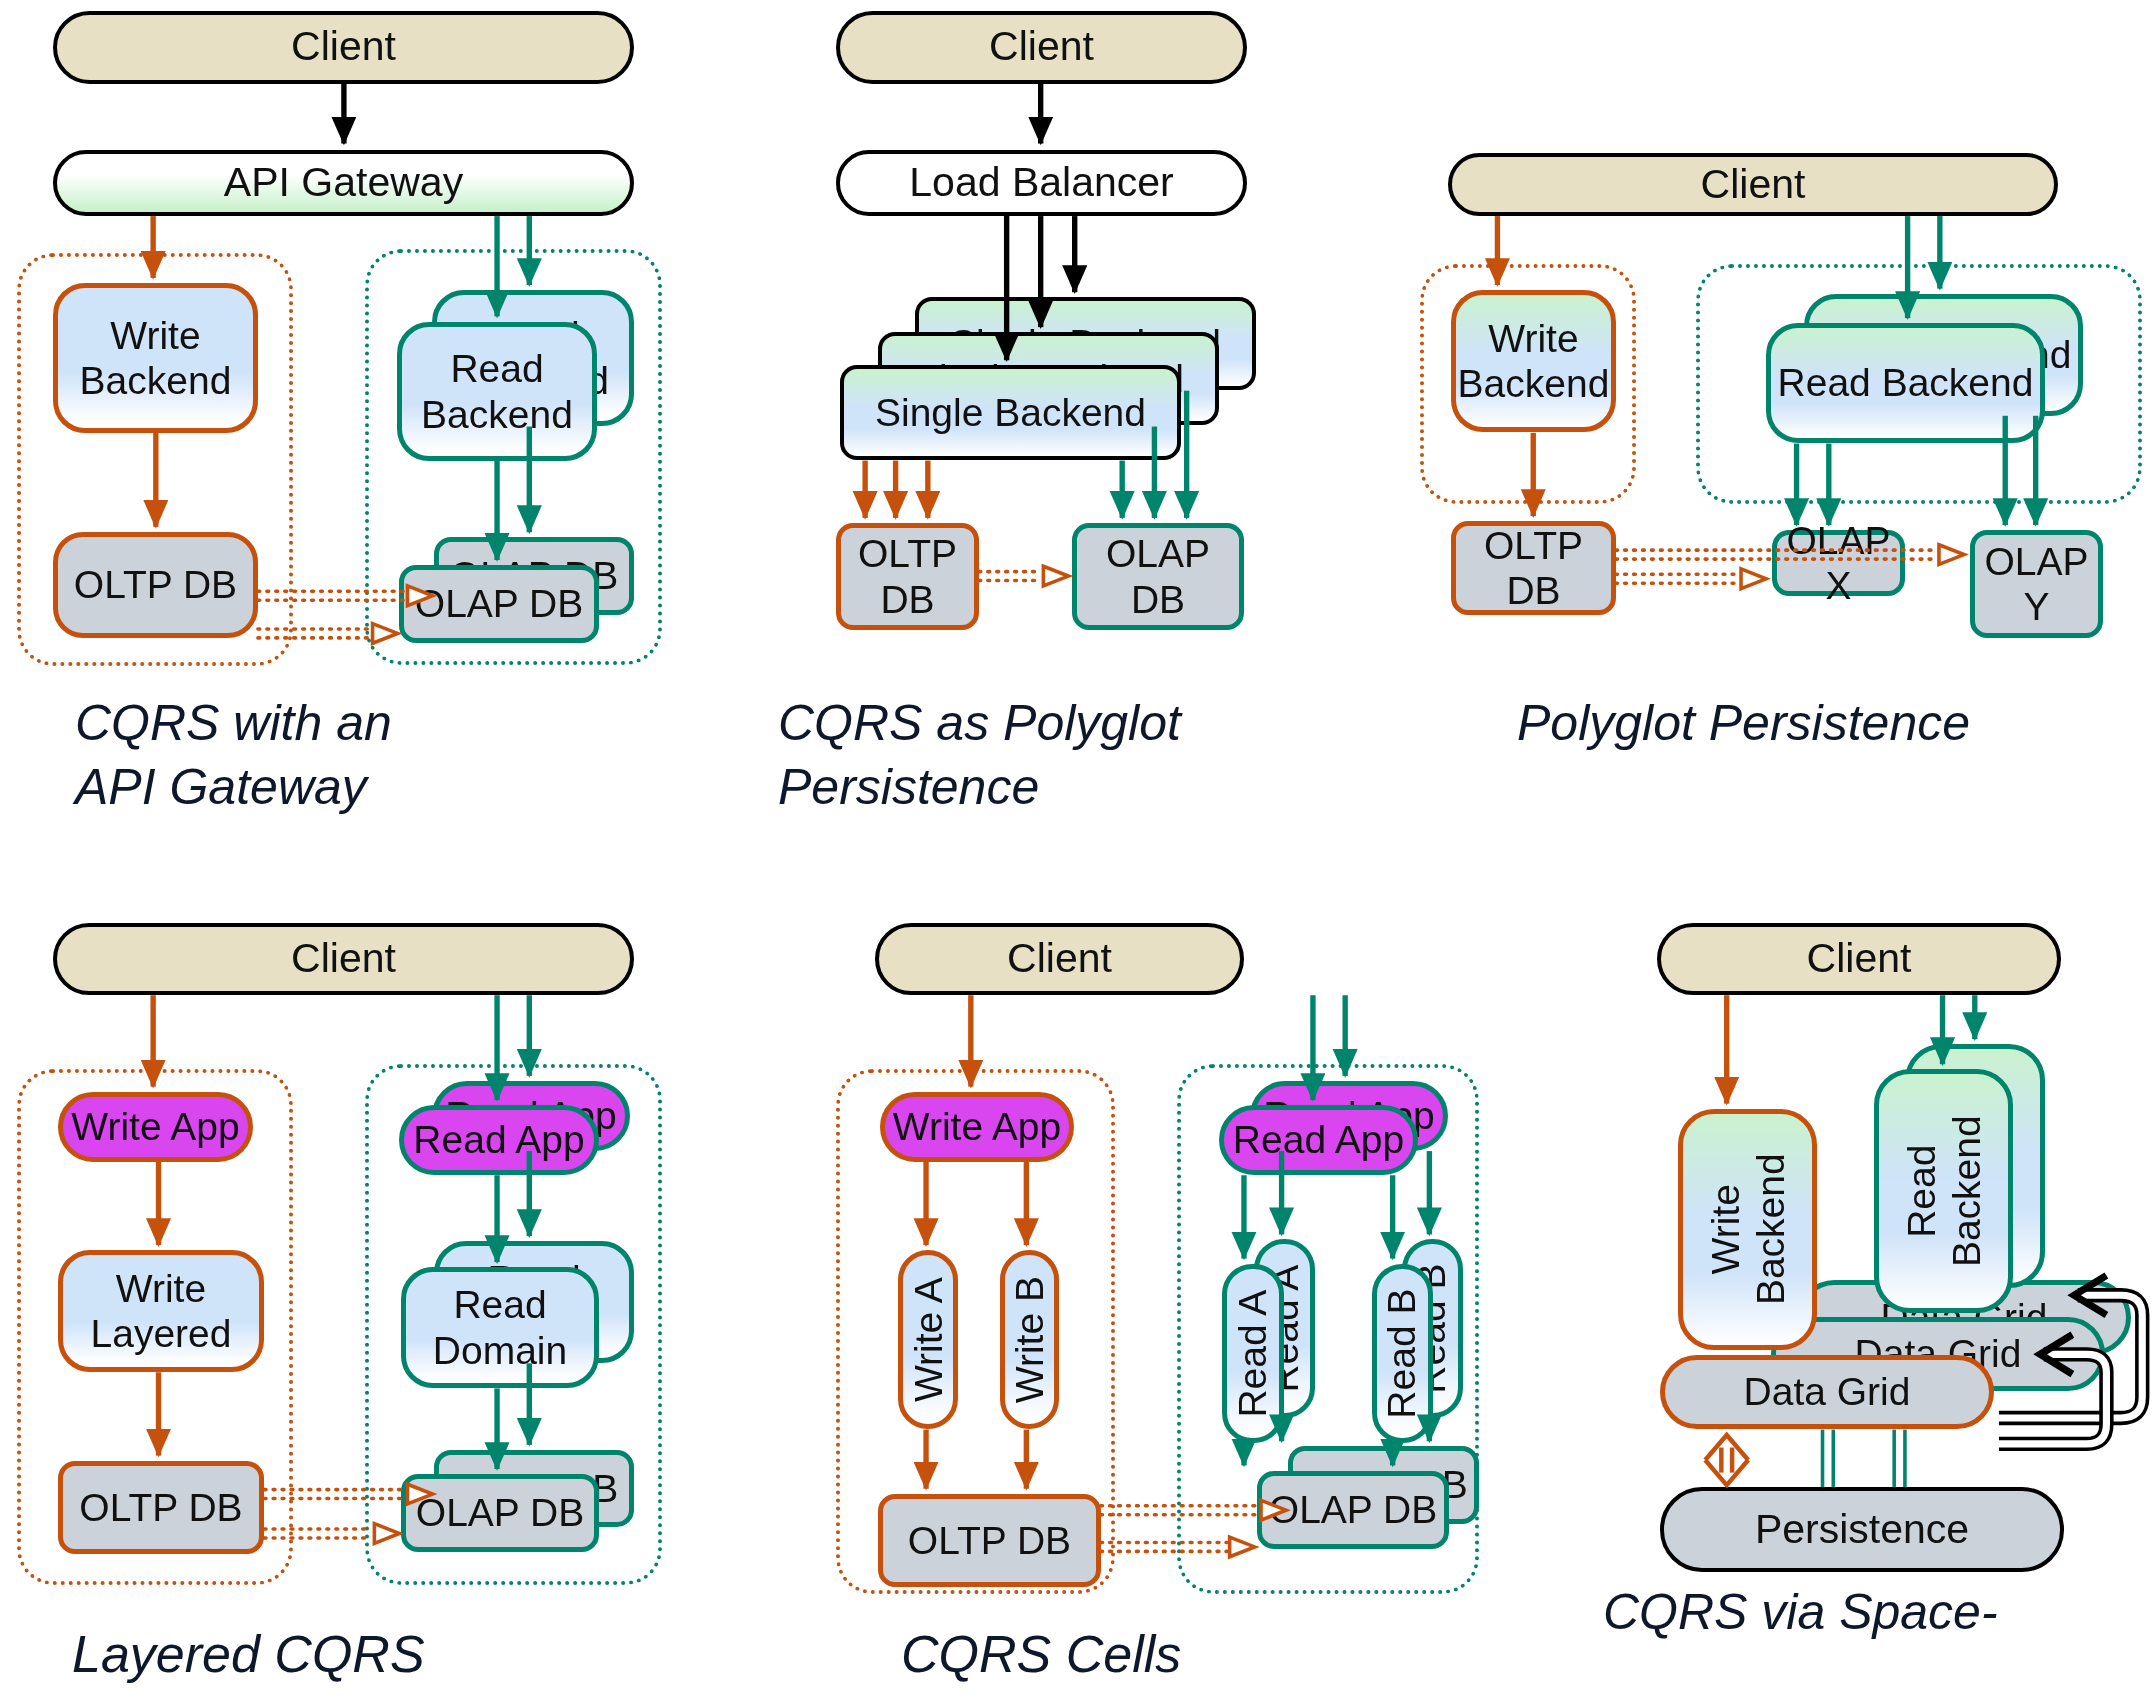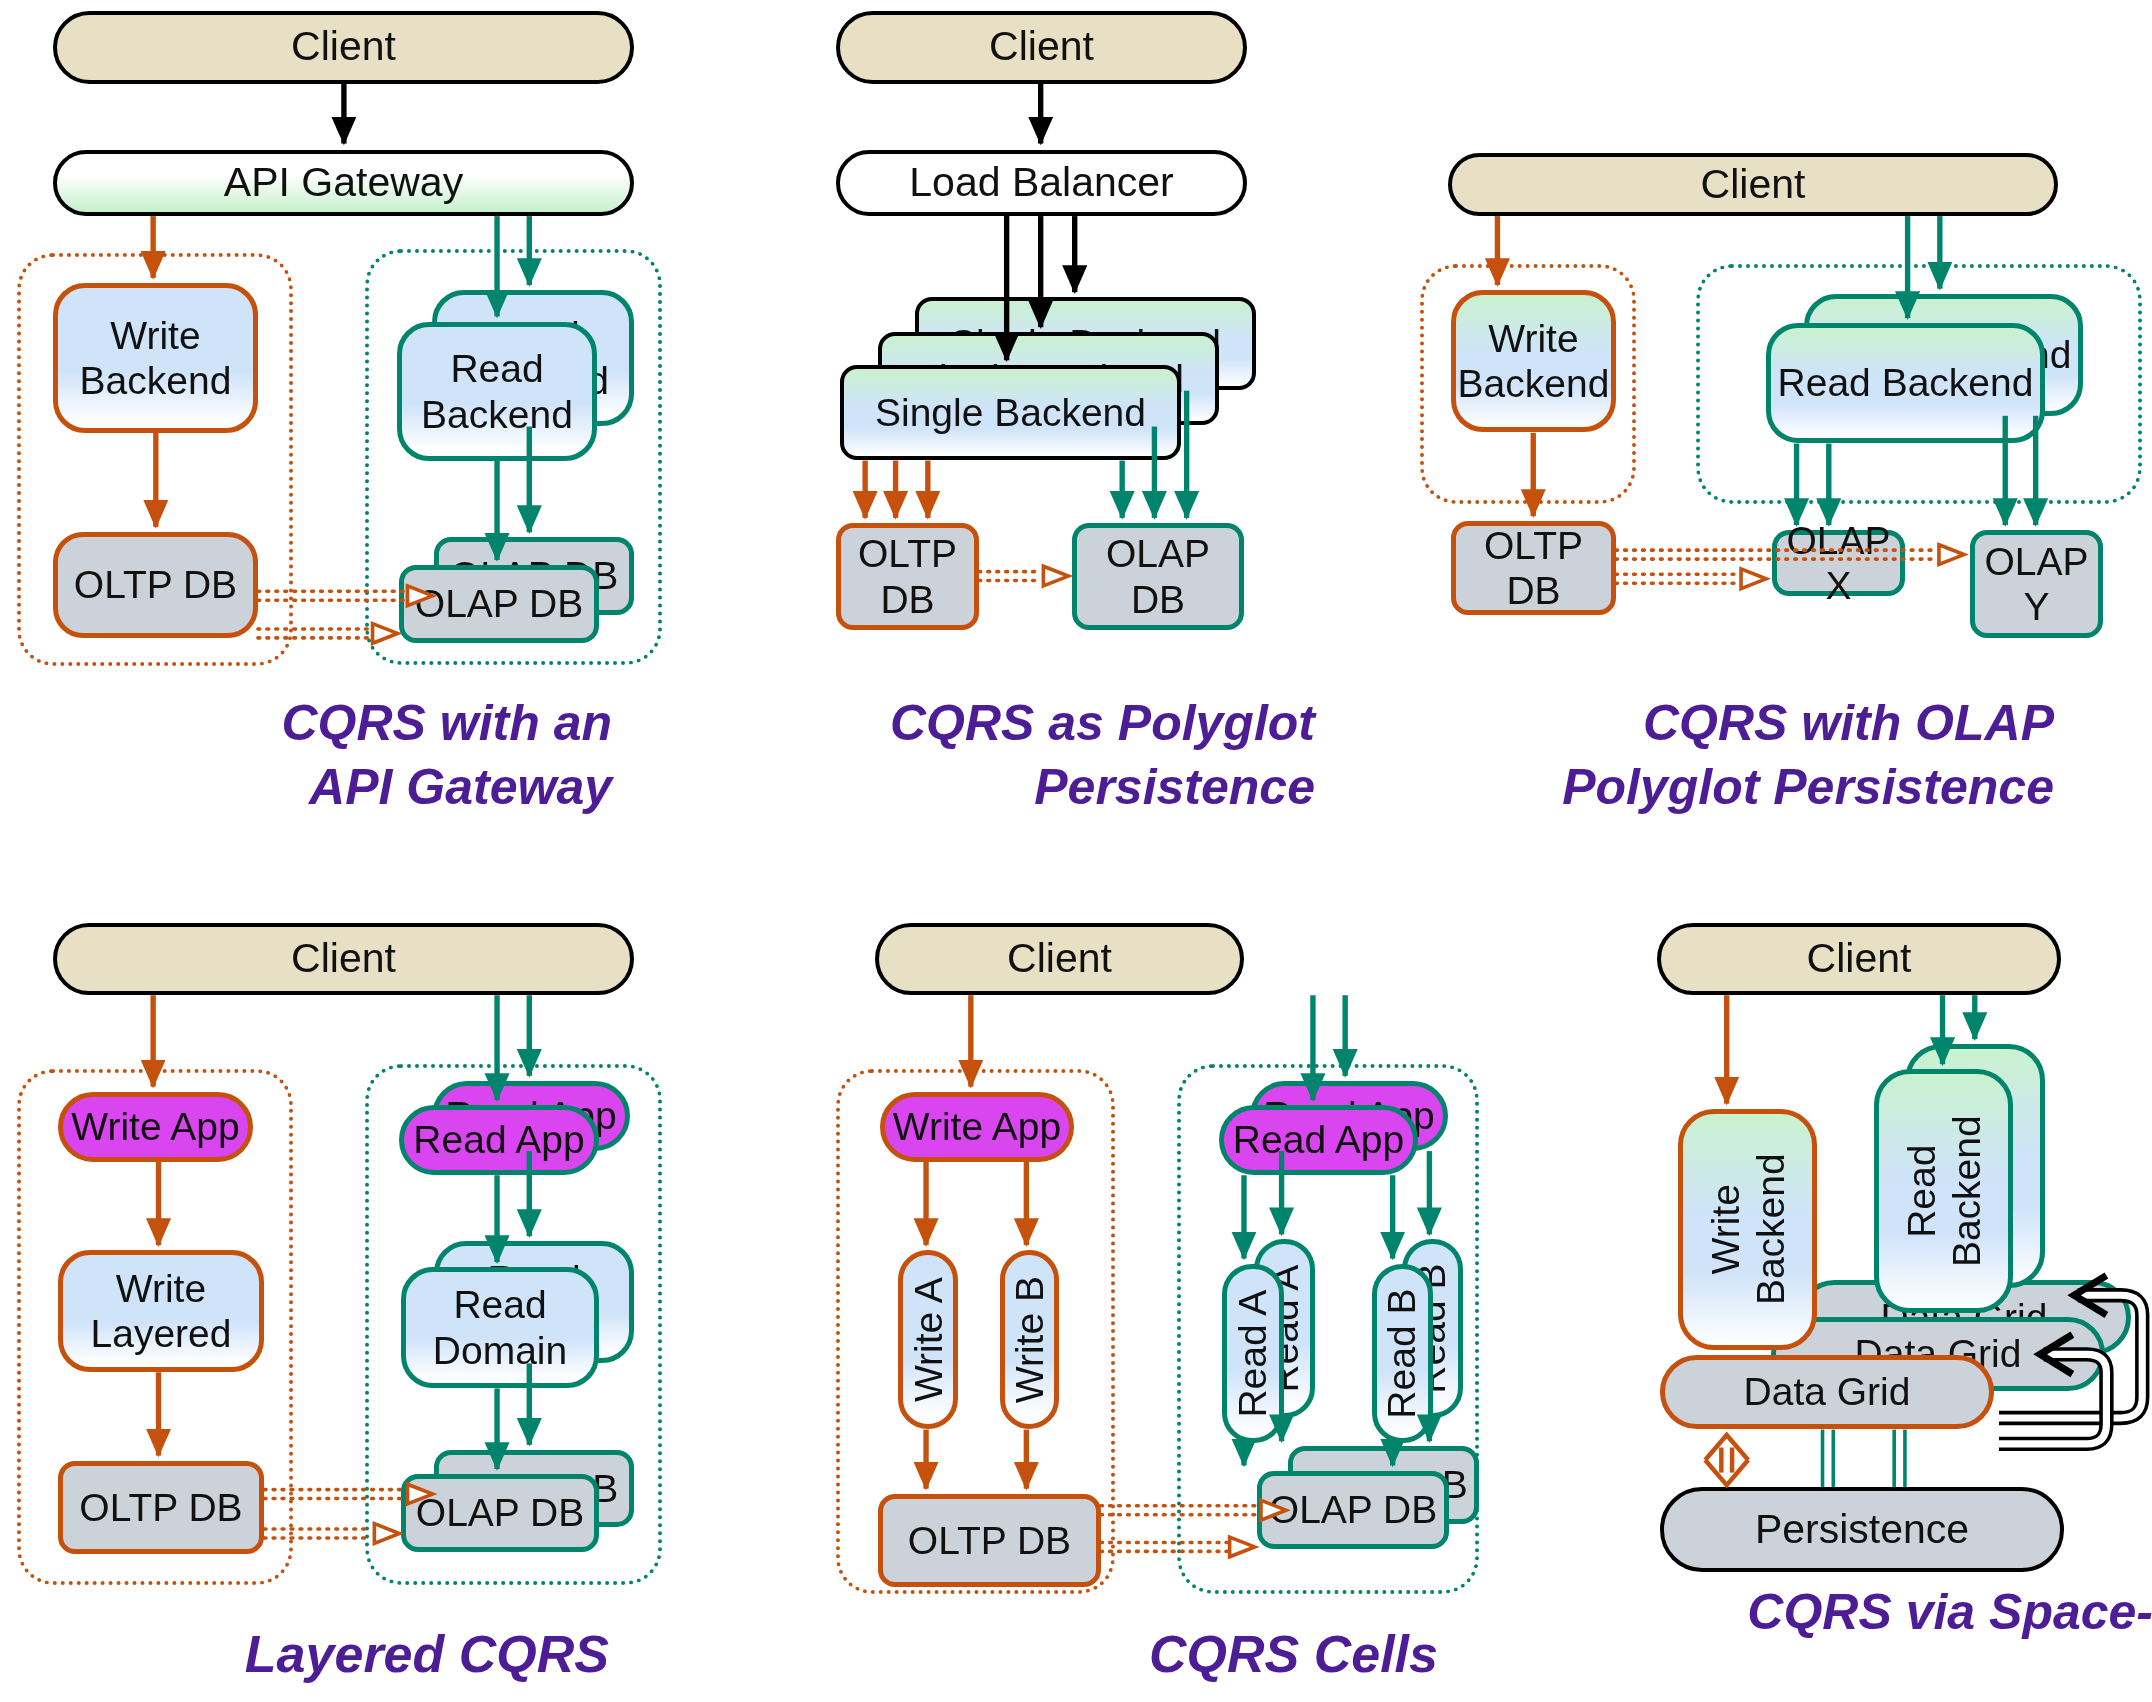--- a/index.html
+++ b/index.html
@@ -17,22 +17,22 @@
   .f-green{background:#d946ef;}
   .f-white{background:#ffffff;}
   .g-blue{background:linear-gradient(180deg,#cfe3f9 0%,#cfe3f9 60%,#ffffff 96%);}
   .g-gbw{background:linear-gradient(180deg,#c9f2cf 0%,#cfe3f9 45%,#cfe3f9 68%,#ffffff 100%);}
   .g-gw{background:linear-gradient(180deg,#ffffff 0%,#ffffff 35%,#c6f0cb 100%);}
   .r30{border-radius:17px;}.r34{border-radius:30px;}.r36{border-radius:32px;}.r37{border-radius:33px;}
   .r40{border-radius:36px;}.r42{border-radius:38px;}.r46{border-radius:41px;}.r47{border-radius:42px;}
   .dotted{position:absolute;border-radius:36px;z-index:1;box-sizing:border-box;}
   .do{border:4.5px dotted #c5510d;}
   .dt{border:4.5px dotted #00846c;}
-  .title{position:absolute;font-weight:700;font-style:italic;font-size:50px;line-height:1.28;
-         text-align:right;color:#4c1d95;z-index:5;}
+  .title{position:absolute;font-weight:400;font-style:italic;font-size:50px;line-height:1.28;
+         text-align:left;color:#0f172a;z-index:5;}
   .title.single{font-size:52px;}
   .title span{display:block;}
   .vline{transform:rotate(-90deg);white-space:nowrap;}
   .vblock{transform:rotate(-90deg);text-align:center;}
   #arrows{position:absolute;left:0;top:0;z-index:40;pointer-events:none;}
 </style>
 </head>
 <body>
 
 <div id="canvas">
@@ -75,21 +75,20 @@
     <div class="dotted do" style="left:1420px;top:264px;width:216px;height:240px"></div>
     <div class="dotted dt" style="left:1696px;top:264px;width:446px;height:240px"></div>
     <div class="node f-tan b-black r46 fs46" style="left:1448px;top:153px;width:610px;height:63px">Client</div>
     <div class="node g-gbw b-orange r36" style="left:1451px;top:290px;width:165px;height:142px">Write Backend</div>
     <div class="node f-gray b-orange r30" style="left:1451px;top:521px;width:165px;height:94px">OLTP DB</div>
     <div class="node g-gbw b-teal r36" style="left:1804px;top:294px;width:279px;height:122px">Read Backend</div>
     <div class="node g-gbw b-teal r36" style="left:1766px;top:323px;width:279px;height:120px">Read Backend</div>
     <div class="node f-gray b-teal r30" style="left:1772px;top:530px;width:133px;height:66px">OLAP X</div>
     <div class="node f-gray b-teal r30" style="left:1970px;top:530px;width:133px;height:108px">OLAP Y</div>
     <div class="title" style="left:1517px;top:691px;width:537px">
-      <span>CQRS with OLAP</span>
       <span>Polyglot Persistence</span>
     </div>
   </div>
 
   
   <div class="grp">
     <div class="dotted do" style="left:17px;top:1069px;width:276px;height:516px"></div>
     <div class="dotted dt" style="left:365px;top:1064px;width:297px;height:521px"></div>
     <div class="node f-tan b-black r46 fs46" style="left:53px;top:923px;width:581px;height:72px">Client</div>
     <div class="node f-green b-orange r40" style="left:58px;top:1092px;width:195px;height:70px">Write App</div>

